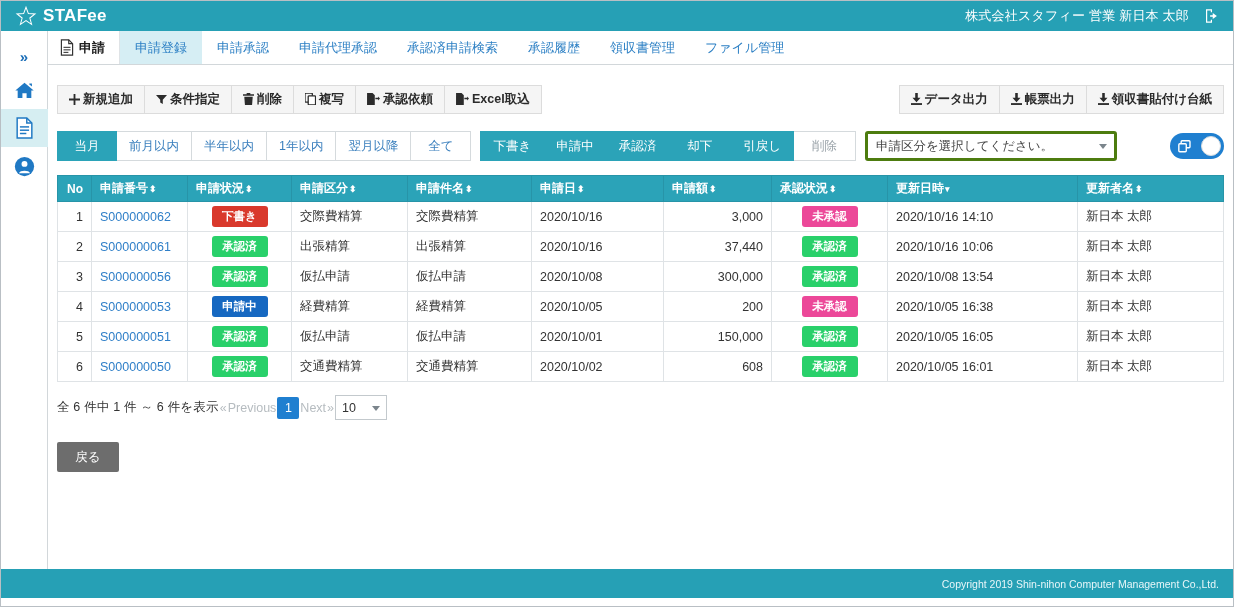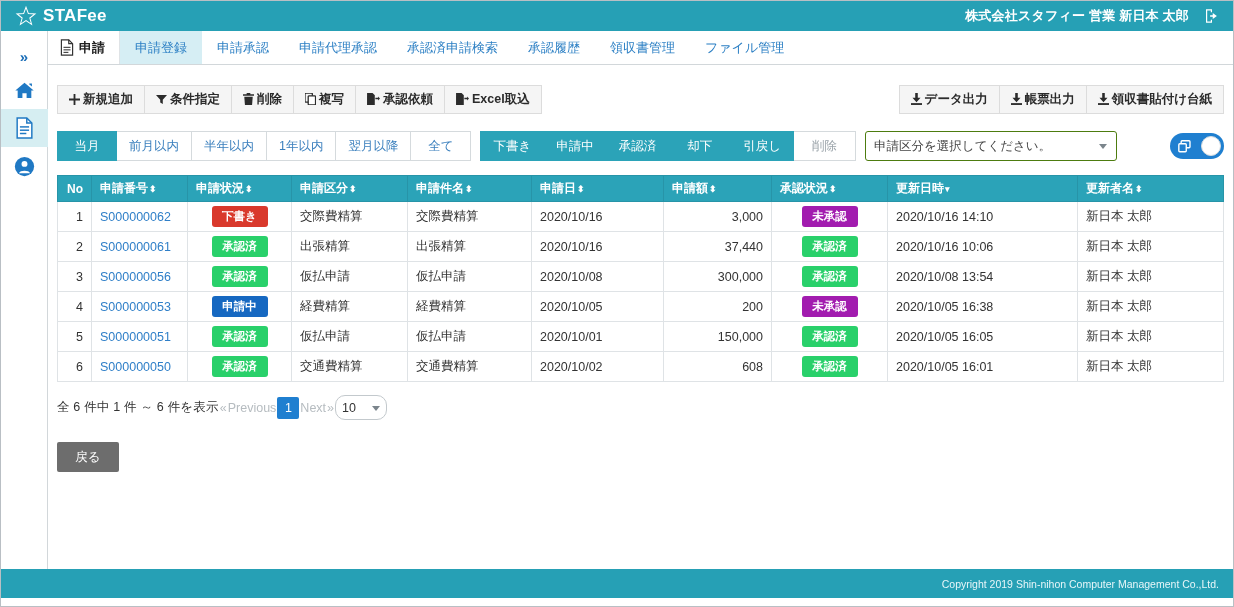--- a/index.html
+++ b/index.html
@@ -23,21 +23,21 @@
     background: #26a0b5;
     display: flex; align-items: center; justify-content: space-between;
     padding: 0 12px 0 14px;
   }
   .brand { display: flex; align-items: center; gap: 6px; }
   .brand-mark { width: 22px; height: 22px; position: relative; }
   .brand-text {
     color: #ffffff; font-size: 17px; font-weight: bold; letter-spacing: .3px;
   }
   .topbar-right { display: flex; align-items: center; gap: 14px; }
-  .user-text { color: #ffffff; font-size: 13px; letter-spacing: .2px; font-weight: bold; }
+  .user-text { color: #ffffff; font-size: 13px; letter-spacing: .2px; }
   .logout-icon { width: 18px; height: 18px; display: block; }
 
   
   .sidebar {
     position: absolute; left: 0; top: 30px; width: 47px; height: 546px;
     background: #ffffff;
     border-right: 1px solid #d2d7da;
     display: flex; flex-direction: column; align-items: center;
     padding-top: 10px;
   }
@@ -107,21 +107,21 @@
     font-size: 12.5px; white-space: nowrap; cursor: pointer;
   }
   .fbtn:first-child { border-left-width: 1px; }
   .fbtn.on { background: #2ba3b8; color: #ffffff; border-color: #2ba3b8; }
   .fbtn.off-muted { color:#9aa3a9; }
   .fgroup.status { margin-left: 9px; }
   .fgroup.status .fbtn { min-width: 62px; }
   .select-wrap { margin-left: 9px; position: relative; }
   .sel-box {
     width: 252px; height: 30px;
-    border: 1px solid #4d7c0f; border-radius: 3px; background: #fff;
+    border: 3px solid #4d7c0f; border-radius: 3px; background: #fff;
     display: flex; align-items: center; padding: 0 8px;
     font-size: 12.5px; color: #444; cursor: pointer;
   }
   .sel-caret {
     position: absolute; right: 10px; top: 13px;
     width: 0; height: 0;
     border-left: 4px solid transparent; border-right: 4px solid transparent;
     border-top: 5px solid #7b858c;
   }
   .toggle-wrap { margin-left: auto; display:flex; align-items:center; }
@@ -160,39 +160,39 @@
   td.c-badge { text-align: center; }
   td.c-amt  { text-align: right; padding-right: 10px; }
   .badge {
     display: inline-block; min-width: 56px;
     padding: 3px 8px; border-radius: 3px;
     font-size: 11.5px; font-weight: bold; color: #ffffff; text-align: center;
   }
   .badge.draft    { background: #d9392c; }
   .badge.approved { background: #29d06a; }
   .badge.applying { background: #1668c1; }
-  .badge.pending  { background: #a21caf; }
+  .badge.pending  { background: #ec4899; }
 
   
   .pagerow {
     margin: 13px 9px 0 9px;
     display: flex; align-items: center; gap: 1px;
     font-size: 12.5px; color: #333;
   }
   .pg-info { letter-spacing: .2px; }
   .pg-prev, .pg-next { color: #b6bcc0; cursor: pointer; }
   .pg-arrow { color: #b6bcc0; }
   .pg-page {
     background: #1f7fd0; color: #fff; min-width: 22px; height: 22px;
     display: inline-flex; align-items: center; justify-content: center;
     border-radius: 2px; font-size: 12.5px; cursor: pointer;
   }
   .pg-size {
     position: relative; width: 52px; height: 25px;
-    border: 1px solid #c3c9cd; border-radius: 10px; background:#fff;
+    border: 1px solid #c3c9cd; border-radius: 0; background:#fff;
     display: flex; align-items: center; padding: 0 6px;
     font-size: 12.5px; color: #333; cursor: pointer;
   }
   .pg-size .sel-caret { right: 6px; top: 10px; }
 
   
   .backrow { margin: 22px 9px 0 9px; }
   .back-btn {
     width: 62px; height: 30px; background: #6d6d6d;
     color: #ffffff; font-size: 12.5px;

